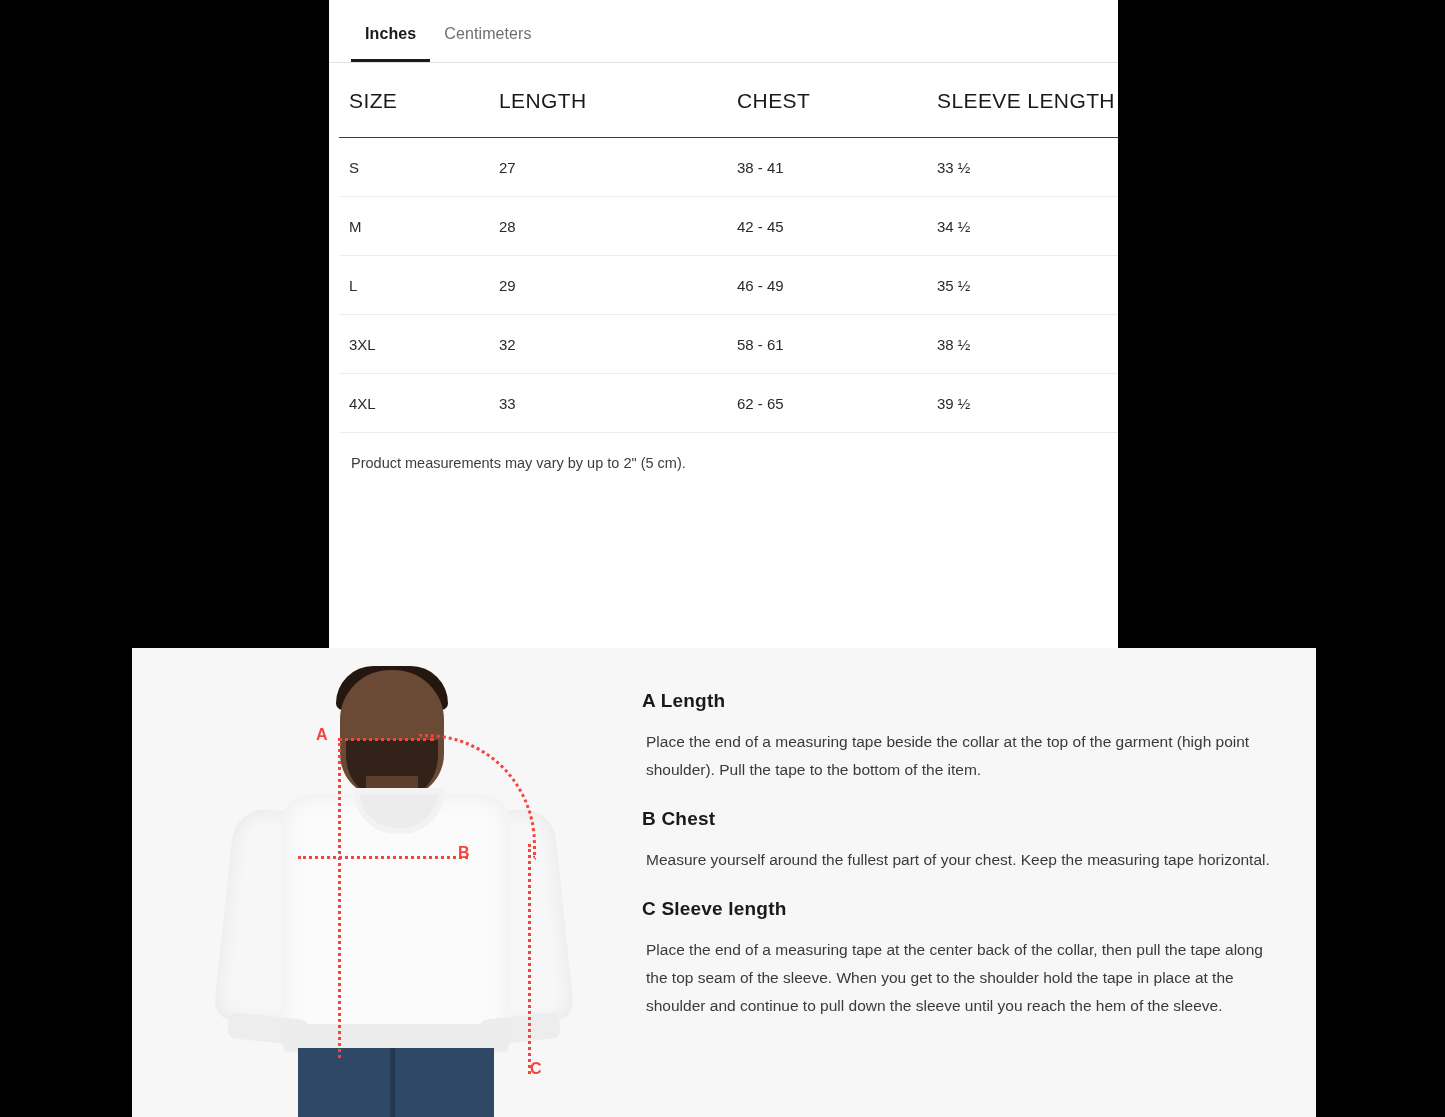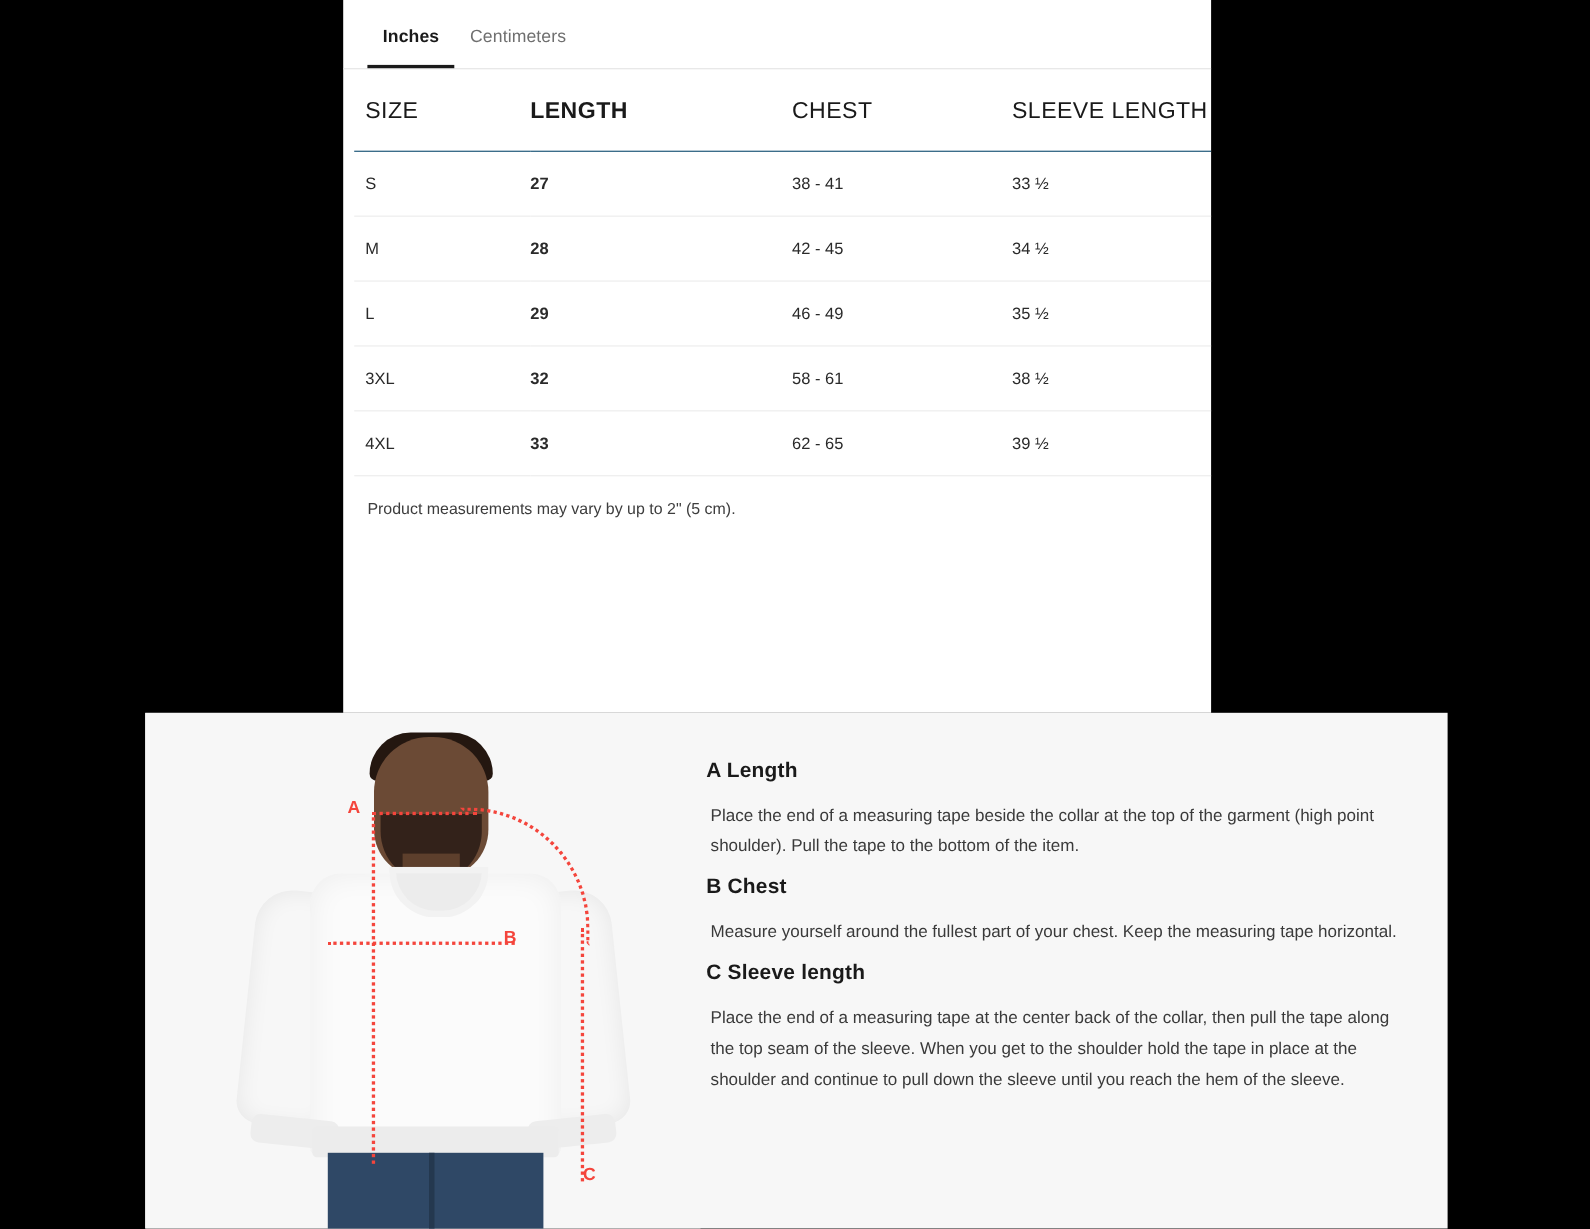--- a/index.html
+++ b/index.html
@@ -14,21 +14,21 @@
   #root {
     position: relative;
     width: 1445px;
     height: 1117px;
     background: #000000;
   }
 
   
   .chart-panel {
     position: absolute;
-    left: 312px;
+    left: 329px;
     top: 0;
     width: 789px;
     height: 648px;
     background: #ffffff;
   }
   .tabs {
     display: flex;
     align-items: flex-end;
     height: 63px;
     border-bottom: 1px solid #e3e3e3;
@@ -63,21 +63,21 @@
     padding: 26px 0 24px 0;
     border-bottom: 1px solid #0c4a6e;
   }
   table.size-table td {
     font-size: 15px;
     color: #2a2a2a;
     padding: 21px 0 20px 0;
     border-bottom: 1px solid #ececec;
   }
   table.size-table th.c1, table.size-table td.c1 { padding-left: 10px; width: 150px; }
-  table.size-table th.c2, table.size-table td.c2 { width: 238px; font-weight: bold; }
+  table.size-table th.c2, table.size-table td.c2 { width: 238px; }
   table.size-table th.c3, table.size-table td.c3 { width: 200px; }
   table.size-table th.c4, table.size-table td.c4 { width: auto; }
   .table-wrap { padding: 0 0 0 10px; }
   .chart-note {
     font-size: 14.5px;
     color: #3d3d3d;
     padding: 22px 0 0 12px;
   }
 
   
@@ -102,21 +102,21 @@
     padding: 42px 40px 0 5px;
     box-sizing: border-box;
   }
   .mh {
     font-size: 19px;
     font-weight: bold;
     color: #1a1a1a;
     margin: 0 0 16px 0;
     letter-spacing: .2px;
   }
-  .mh.second { margin-top: 12px; }
+  .mh.second { margin-top: 24px; }
   .mp {
     font-size: 15.5px;
     line-height: 28px;
     color: #3a3a3a;
     margin: 4px;
     max-width: 660px;
   }
 
   
   .figure { position: absolute; inset: 0; }

